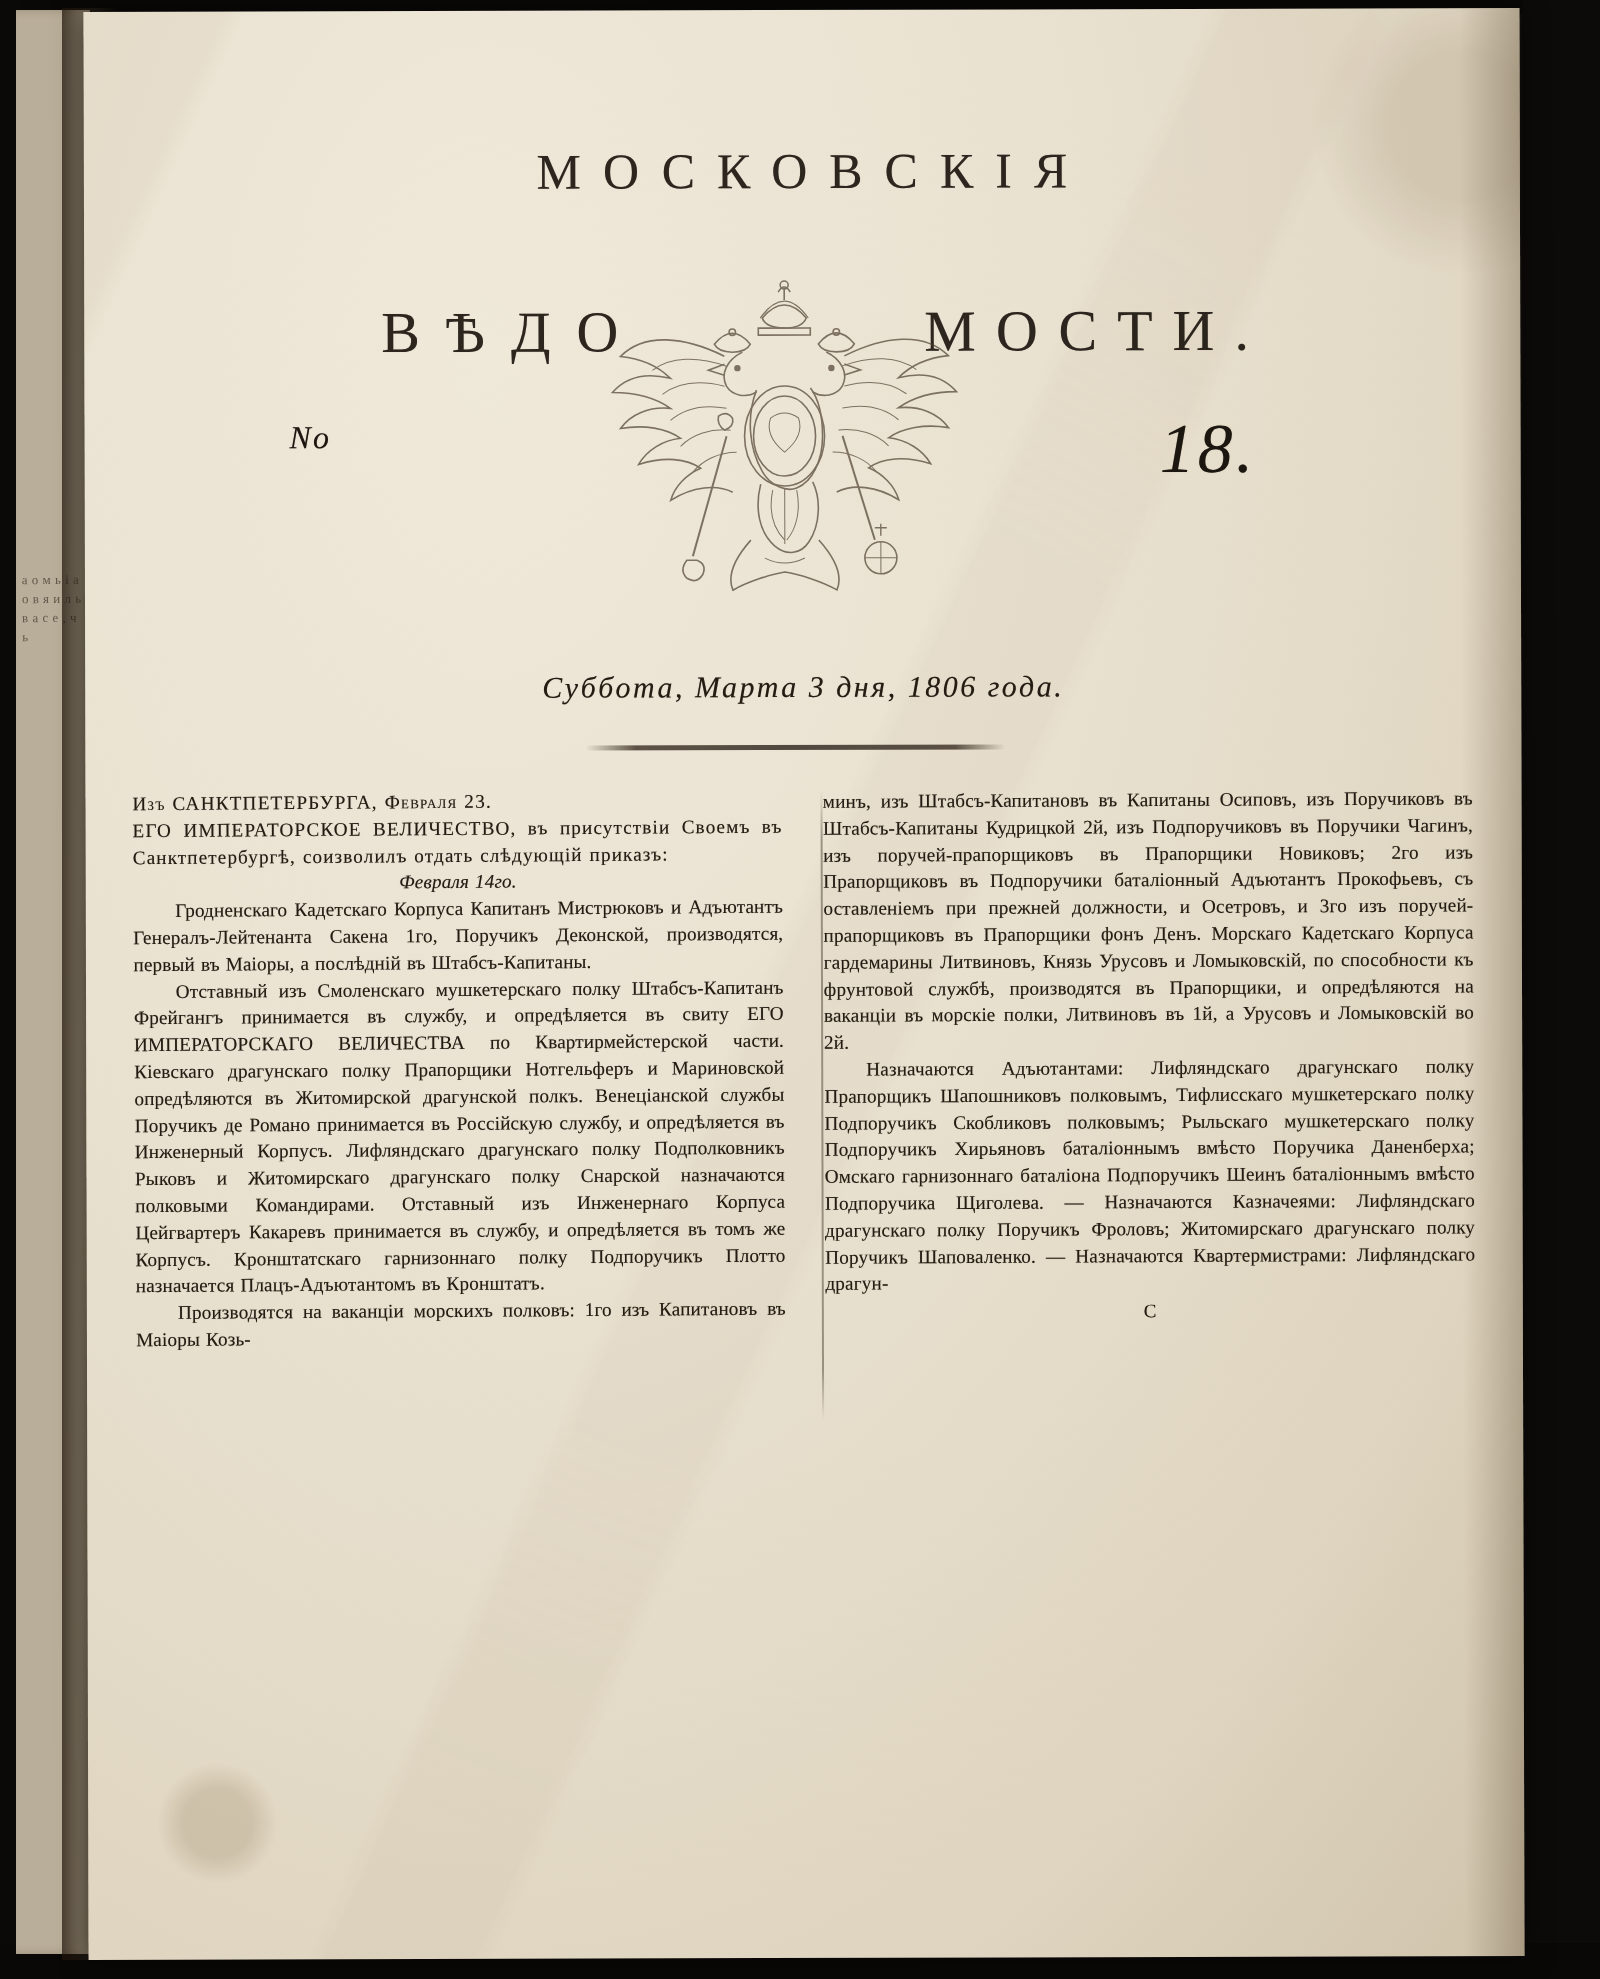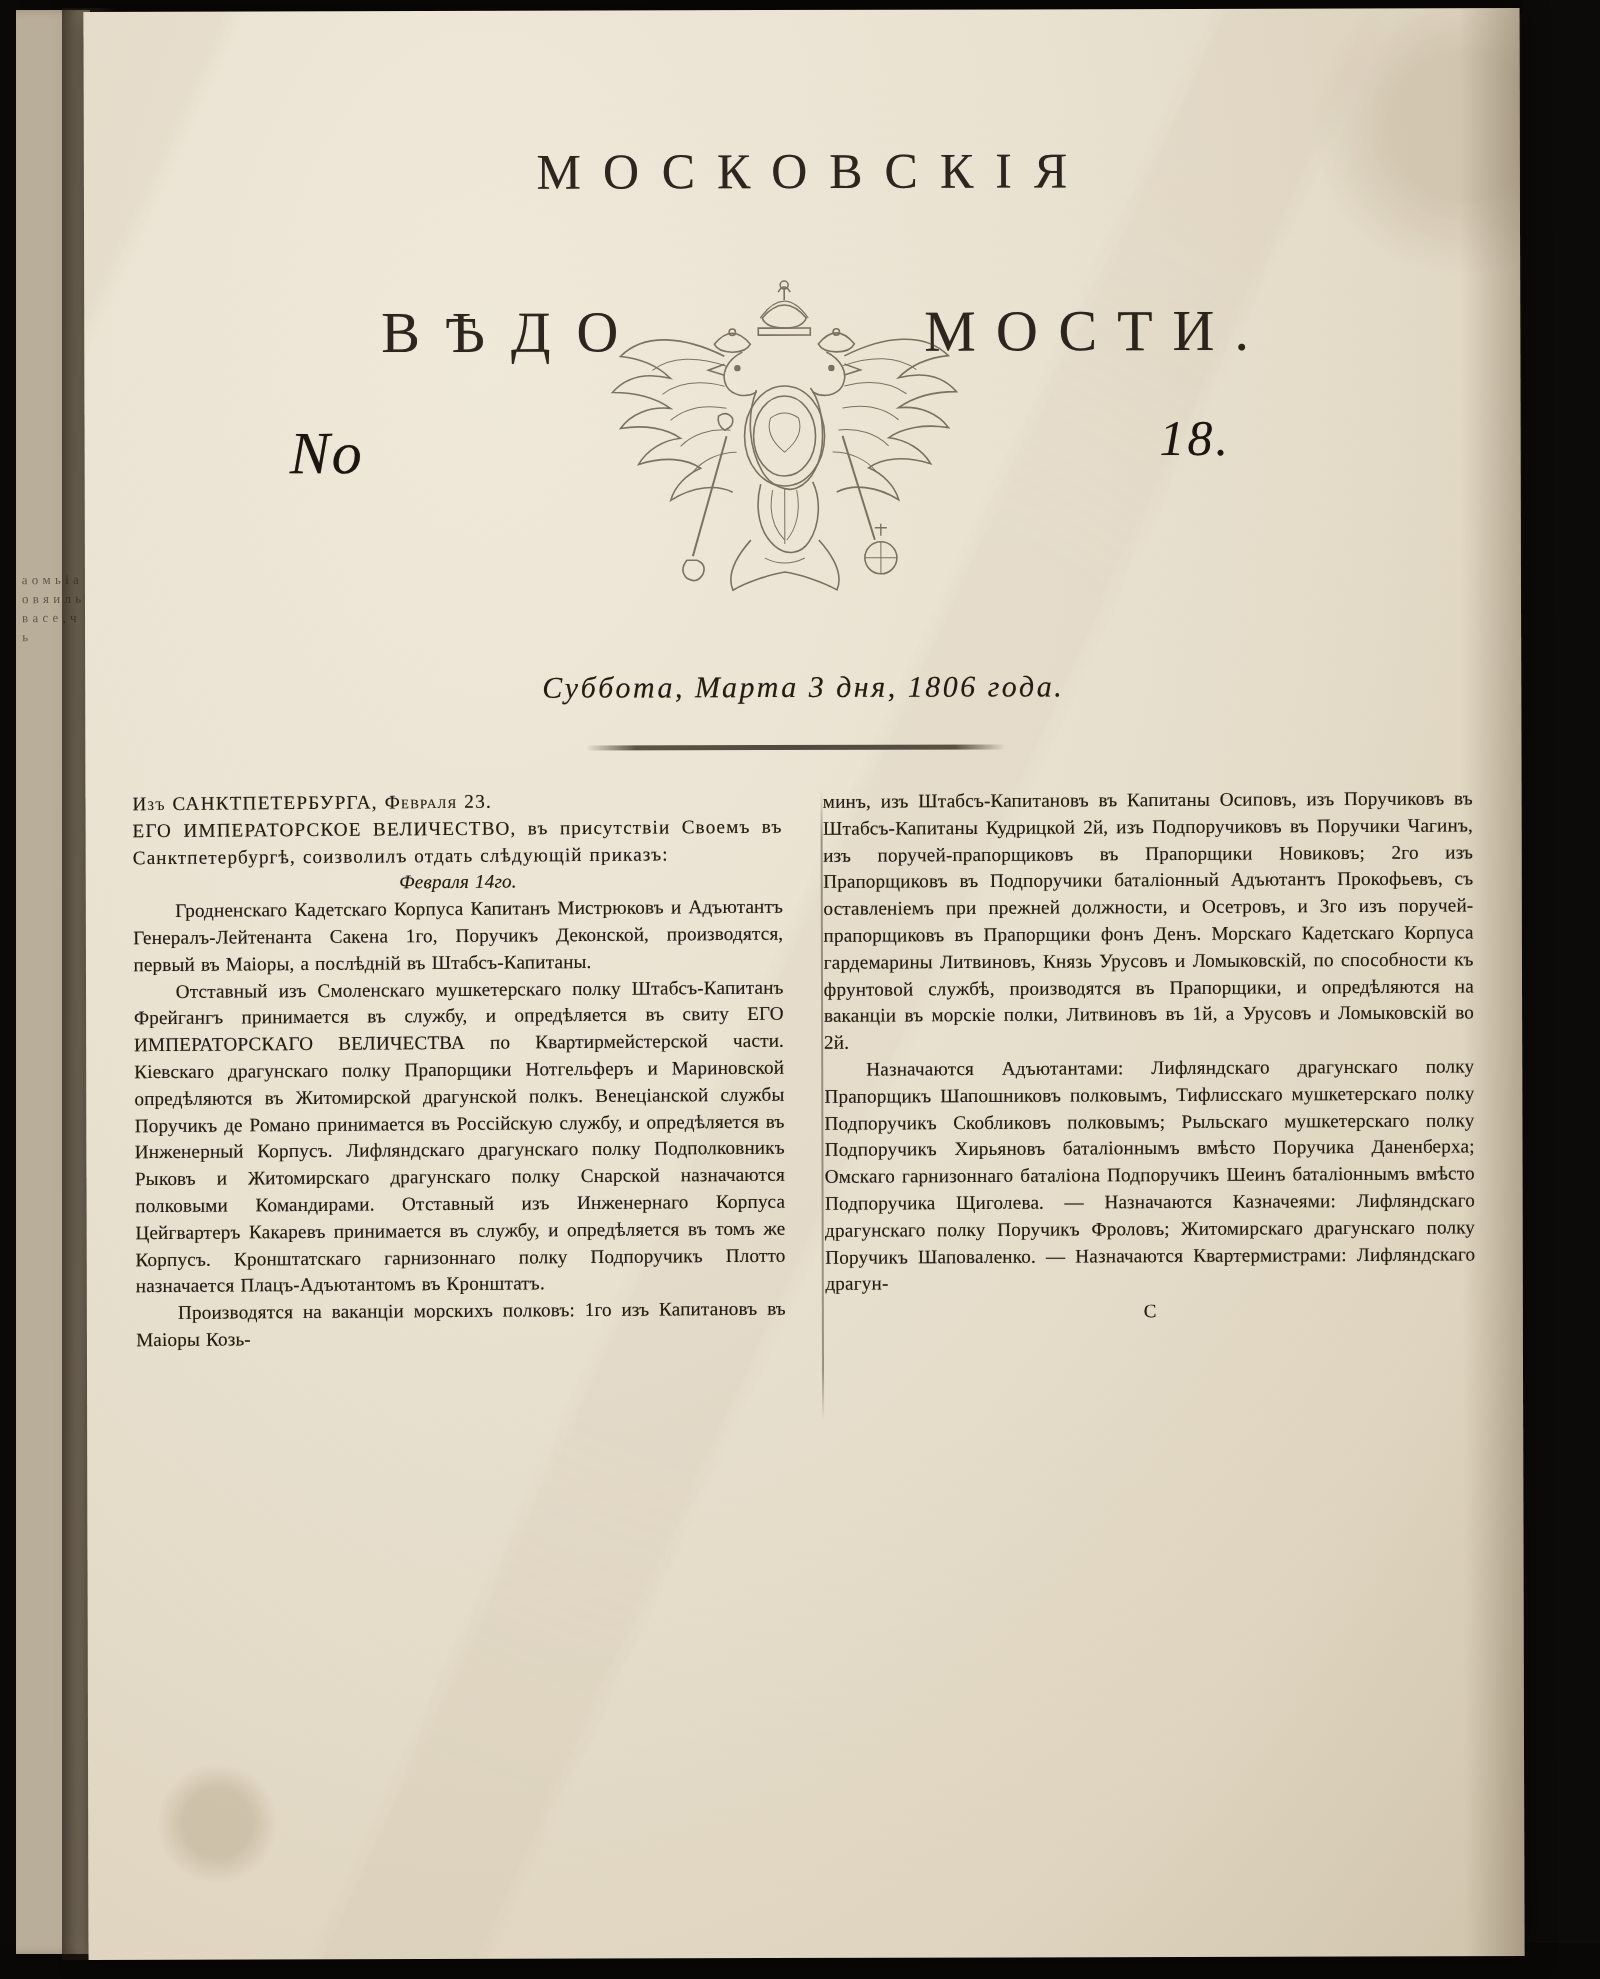--- a/index.html
+++ b/index.html
@@ -158,30 +158,30 @@
     text-align: left;
     font-size: 58px;
     letter-spacing: 20px;
     color: #1c1610;
     opacity: .92;
   }
   #issue-no {
     position: absolute;
     top: 408px;
     left: 205px;
-    font-size: 60px;
+    font-size: 32px;
     font-style: italic;
     letter-spacing: 2px;
     color: #1c1610;
   }
   #issue-number {
     position: absolute;
     top: 400px;
     left: 1075px;
-    font-size: 50px;
+    font-size: 70px;
     font-style: italic;
     letter-spacing: 3px;
     color: #1c1610;
   }
   
   #emblem {
     position: absolute;
     left: 490px; top: 230px;
     width: 420px; height: 370px;
     opacity: .72;

